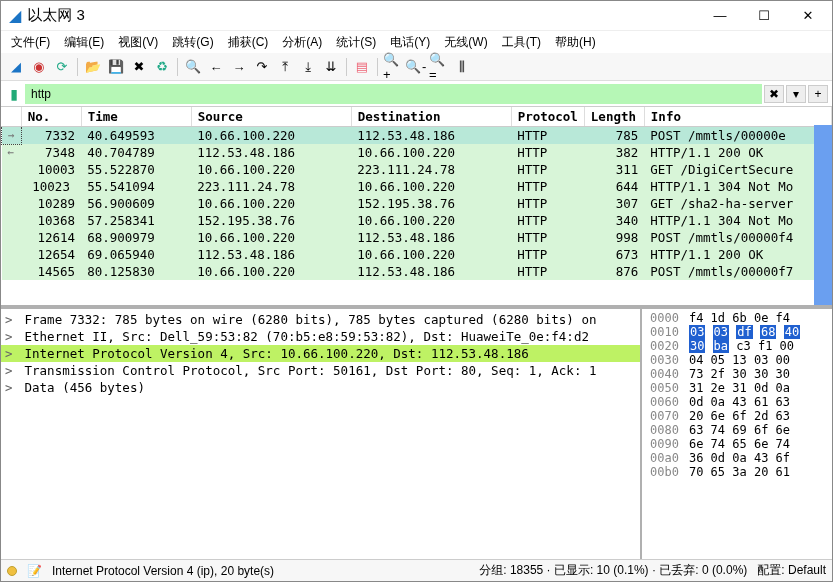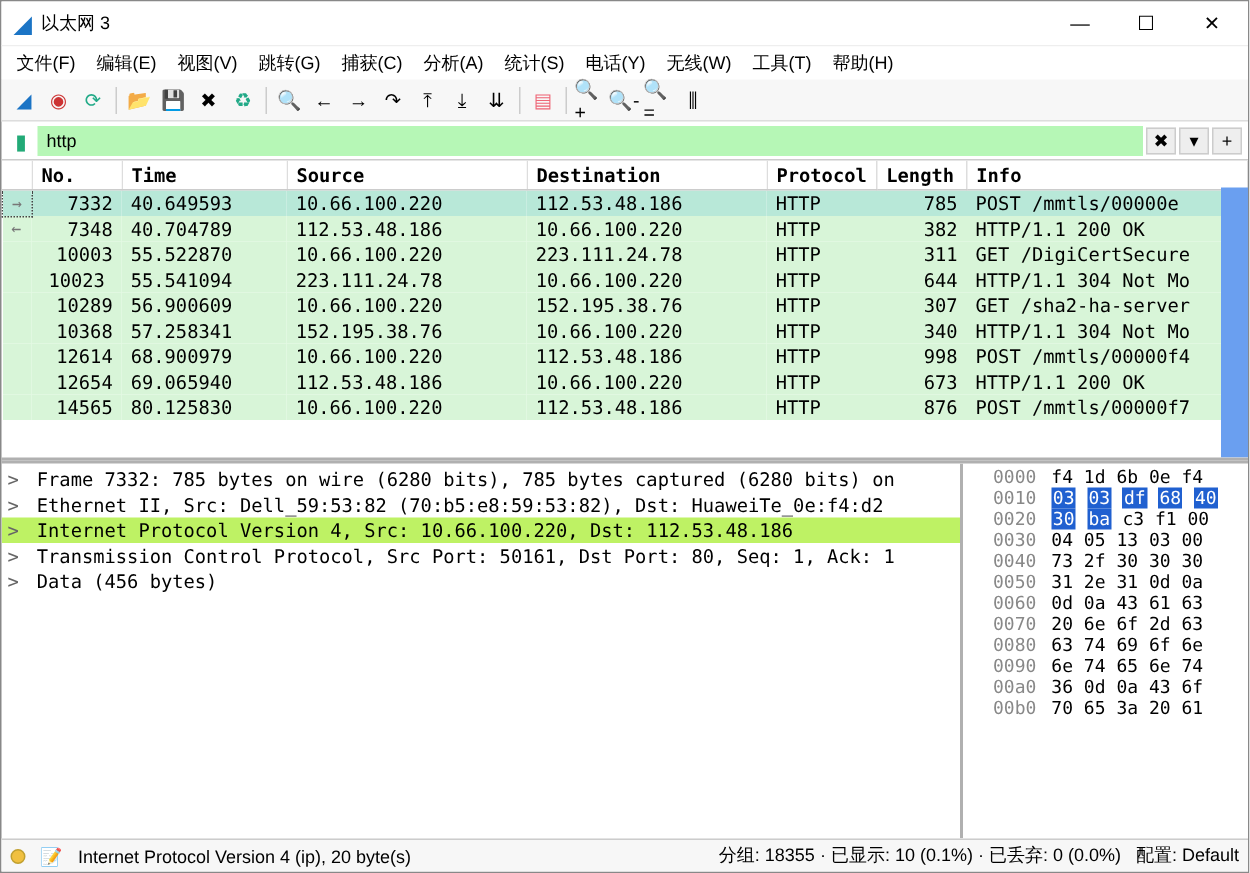--- a/index.html
+++ b/index.html
@@ -1,20 +1,20 @@
 <!DOCTYPE html>
 <html><head>
 <meta charset="utf-8">
 <style>
 * { margin: 0; padding: 0; box-sizing: border-box; }
 body { font-family: "Microsoft YaHei", "SimSun", sans-serif; font-size: 12px; background: #fff; overflow: hidden; }
 .window { width: 833px; height: 582px; border: 1px solid #888; display: flex; flex-direction: column; background: #fff; }
 .titlebar { height: 30px; display: flex; align-items: center; padding: 0 2px 0 8px; background: #fff; border-bottom: 1px solid #eee; }
 .titlebar .fin { color: #1b74c5; font-size: 16px; margin-right: 6px; }
-.titlebar .title { flex: 1; font-size: 12px; color: #000; }
+.titlebar .title { flex: 1; font-size: 15px; color: #000; }
 .winbtn { width: 44px; height: 28px; display: flex; align-items: center; justify-content: center; font-size: 13px; }
 .menubar { height: 22px; display: flex; align-items: center; padding: 0 4px; gap: 2px; background: #fff; }
 .menubar .mitem { padding: 2px 6px; cursor: default; }
 .toolbar { height: 28px; display: flex; align-items: center; padding: 2px 4px; gap: 1px; border-bottom: 1px solid #ddd; background: #f7f7f7; }
 .tbtn { width: 22px; height: 22px; display: flex; align-items: center; justify-content: center; border: 1px solid transparent; font-size: 13px; }
 .tsep { width: 1px; height: 18px; background: #ccc; margin: 0 3px; }
 .filterbar { height: 26px; display: flex; align-items: center; padding: 2px 4px; gap: 2px; border-bottom: 1px solid #ccc; }
 .filterbar .ficon { width: 18px; height: 18px; display: flex; align-items: center; justify-content: center; color: #2a7; font-size: 14px; }
 .filterbar input { flex: 1; height: 20px; border: none; outline: none; background: #b6f7b6; padding: 0 6px; font-size: 12px; font-family: inherit; }
 .filterbar .fbtn { width: 20px; height: 18px; display: flex; align-items: center; justify-content: center; font-size: 12px; border: 1px solid #ccc; background: #eee; }
@@ -27,21 +27,21 @@
 tr.row-sel { background: #b8e8d8; }
 tr.row-sel td:first-child { border: 1px dotted #444; }
 .arrowcell { width: 14px; color: #777; font-size: 11px; }
 .split { height: 2px; background: #b0b0b0; cursor: row-resize; }
 .bottom { flex: 1; display: flex; overflow: hidden; }
 .tree { flex: 1; overflow: auto; font-family: Consolas, monospace; font-size: 12.5px; padding: 2px 0; border-right: 2px solid #b0b0b0; }
 .tree .node { padding: 1px 4px; white-space: nowrap; cursor: default; }
 .tree .node .exp { display: inline-block; width: 12px; color: #666; }
 .tree .node.sel { background: #6a9ff0; color: #fff; }
 .tree .node.sel2 { background: #bef264; }
-.hexpane { width: 190px; overflow: auto; font-family: Consolas, monospace; font-size: 12px; padding: 2px 20px; }
+.hexpane { width: 190px; overflow: auto; font-family: Consolas, monospace; font-size: 12px; padding: 2px 8px; }
 .hexrow { white-space: nowrap; }
 .hexrow .off { color: #888; margin-right: 10px; }
 .hexrow .hl { background: #2060d0; color: #fff; padding: 0 1px; }
 .statusbar { height: 22px; border-top: 1px solid #ccc; display: flex; align-items: center; padding: 0 6px; gap: 10px; font-size: 12px; background: #f7f7f7; }
 .statusbar .dot { width: 10px; height: 10px; border-radius: 50%; background: #f0c040; border: 1px solid #c0a030; }
 </style>
 </head>
 <body>
 
 <div class="window">

